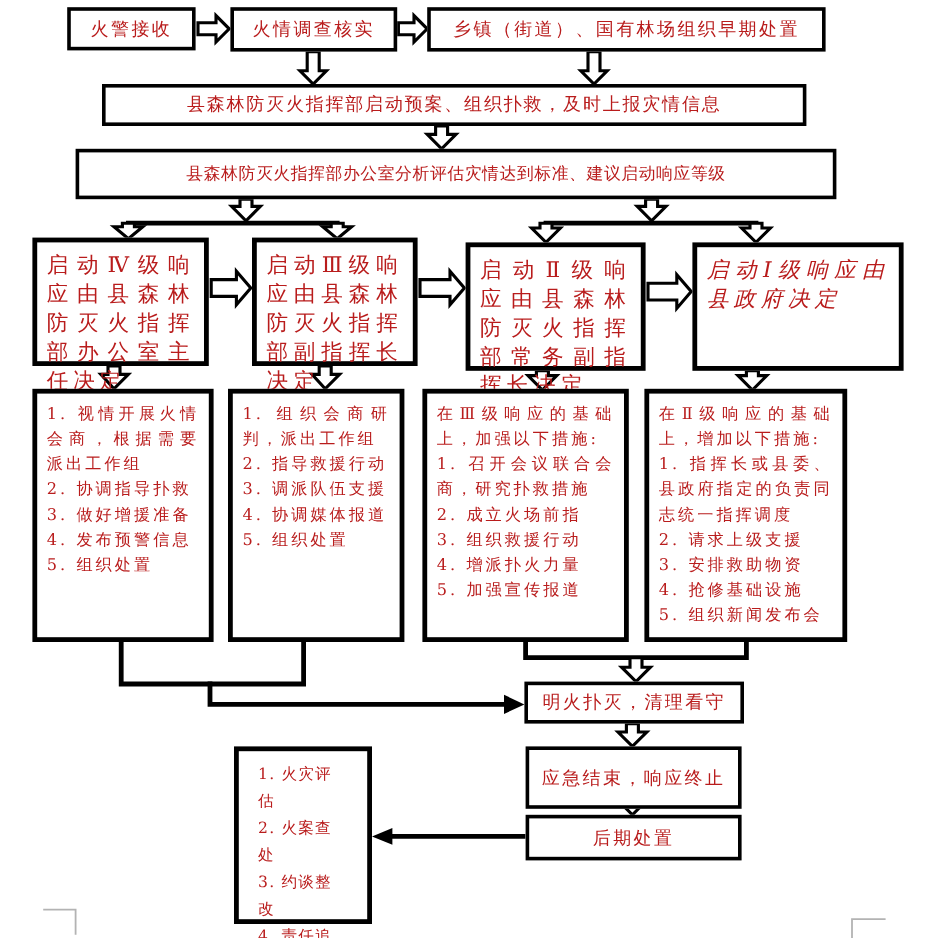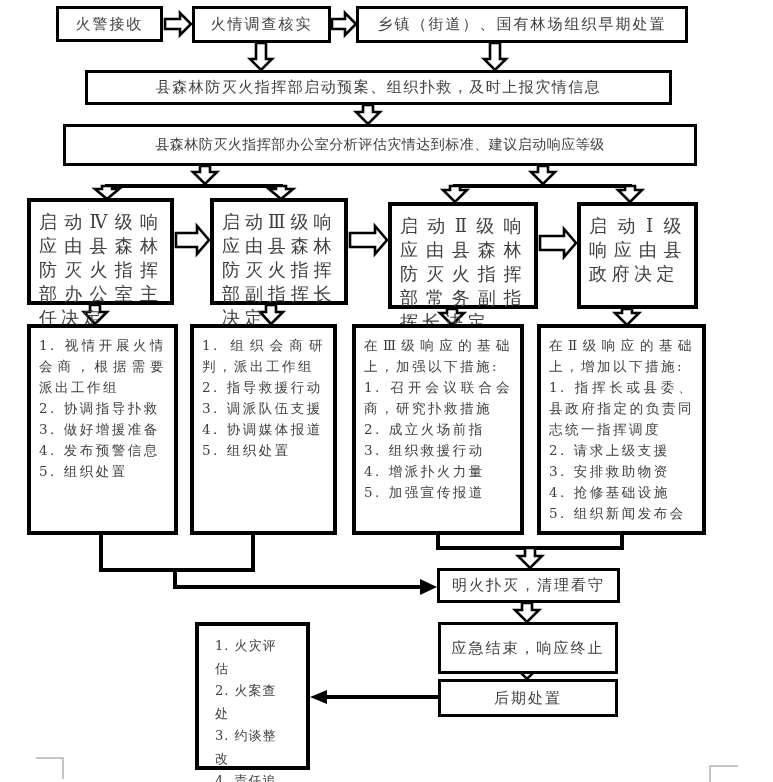--- a/index.html
+++ b/index.html
@@ -1,18 +1,18 @@
 <!DOCTYPE html>
 <html><head>
 <meta charset="utf-8">
 <style>
   html,body{margin:0;padding:0;background:#ffffff;}
   .canvas{
     position:relative;width:773px;height:782px;background:#ffffff;overflow:hidden;
-    font-family:"DejaVu Serif","Liberation Serif",serif;color:#404040;
+    font-family:"DejaVu Serif","Liberation Serif",serif;color:#b91c1c;
   }
   .connectors{position:absolute;left:0;top:0;width:773px;height:782px;}
   .hollow{fill:#ffffff;stroke:#000000;stroke-width:2.6;stroke-linejoin:miter;}
   .wire{fill:none;stroke:#000000;stroke-width:4;}
   .solidhead{fill:#000000;stroke:none;}
   .corner{fill:none;stroke:#b3b3b3;stroke-width:1.5;}
   .box{
     position:absolute;border:3px solid #000;background:#fff;box-sizing:border-box;
   }
   .thick{border-width:4px;}
@@ -76,21 +76,21 @@
   <div class="box center small-evt" style="left:56px;top:6px;width:107px;height:36px;">火警接收</div>
   <div class="box center small-evt" style="left:192px;top:6px;width:139px;height:37px;">火情调查核实</div>
   <div class="box center small-evt" style="left:356px;top:6px;width:332px;height:37px;letter-spacing:2px;">乡镇（街道）、国有林场组织早期处置</div>
 
   <div class="box center wide-txt1" style="left:85px;top:70px;width:587px;height:35px;">县森林防灭火指挥部启动预案、组织扑救，及时上报灾情信息</div>
   <div class="box center wide-txt2" style="left:63px;top:124px;width:634px;height:42px;font-family:Liberation Mono, monospace;">县森林防灭火指挥部办公室分析评估灾情达到标准、建议启动响应等级</div>
 
   <div class="box thick lvl" style="left:27px;top:198px;width:147px;height:107px;">启动Ⅳ级响应由县森林防灭火指挥部办公室主任决定</div>
   <div class="box thick lvl" style="left:210px;top:198px;width:138px;height:107px;letter-spacing:4.5px;">启动Ⅲ级响应由县森林防灭火指挥部副指挥长决定</div>
   <div class="box thick lvl" style="left:388px;top:202px;width:150px;height:107px;letter-spacing:4.5px;">启动Ⅱ级响应由县森林防灭火指挥部常务副指挥长决定</div>
-  <div class="box thick lvl" style="left:577px;top:202px;width:121px;height:107px;letter-spacing:4.5px;">启动Ⅰ级响应由县政府决定</div>
+  <div class="box thick lvl" style="left:577px;top:202px;width:176px;height:107px;letter-spacing:4.5px;font-style:italic;">启动Ⅰ级响应由县政府决定</div>
 
   <div class="box thick listbox" style="left:27px;top:324px;width:151px;height:211px;">
     <div class="item">1. 视情开展火情会商，根据需要派出工作组</div>
     <div class="item">2. 协调指导扑救</div>
     <div class="item">3. 做好增援准备</div>
     <div class="item">4. 发布预警信息</div>
     <div class="item">5. 组织处置</div>
   </div>
   <div class="box thick listbox" style="left:190px;top:324px;width:147px;height:211px;">
     <div class="item">1. 组织会商研判，派出工作组</div>

